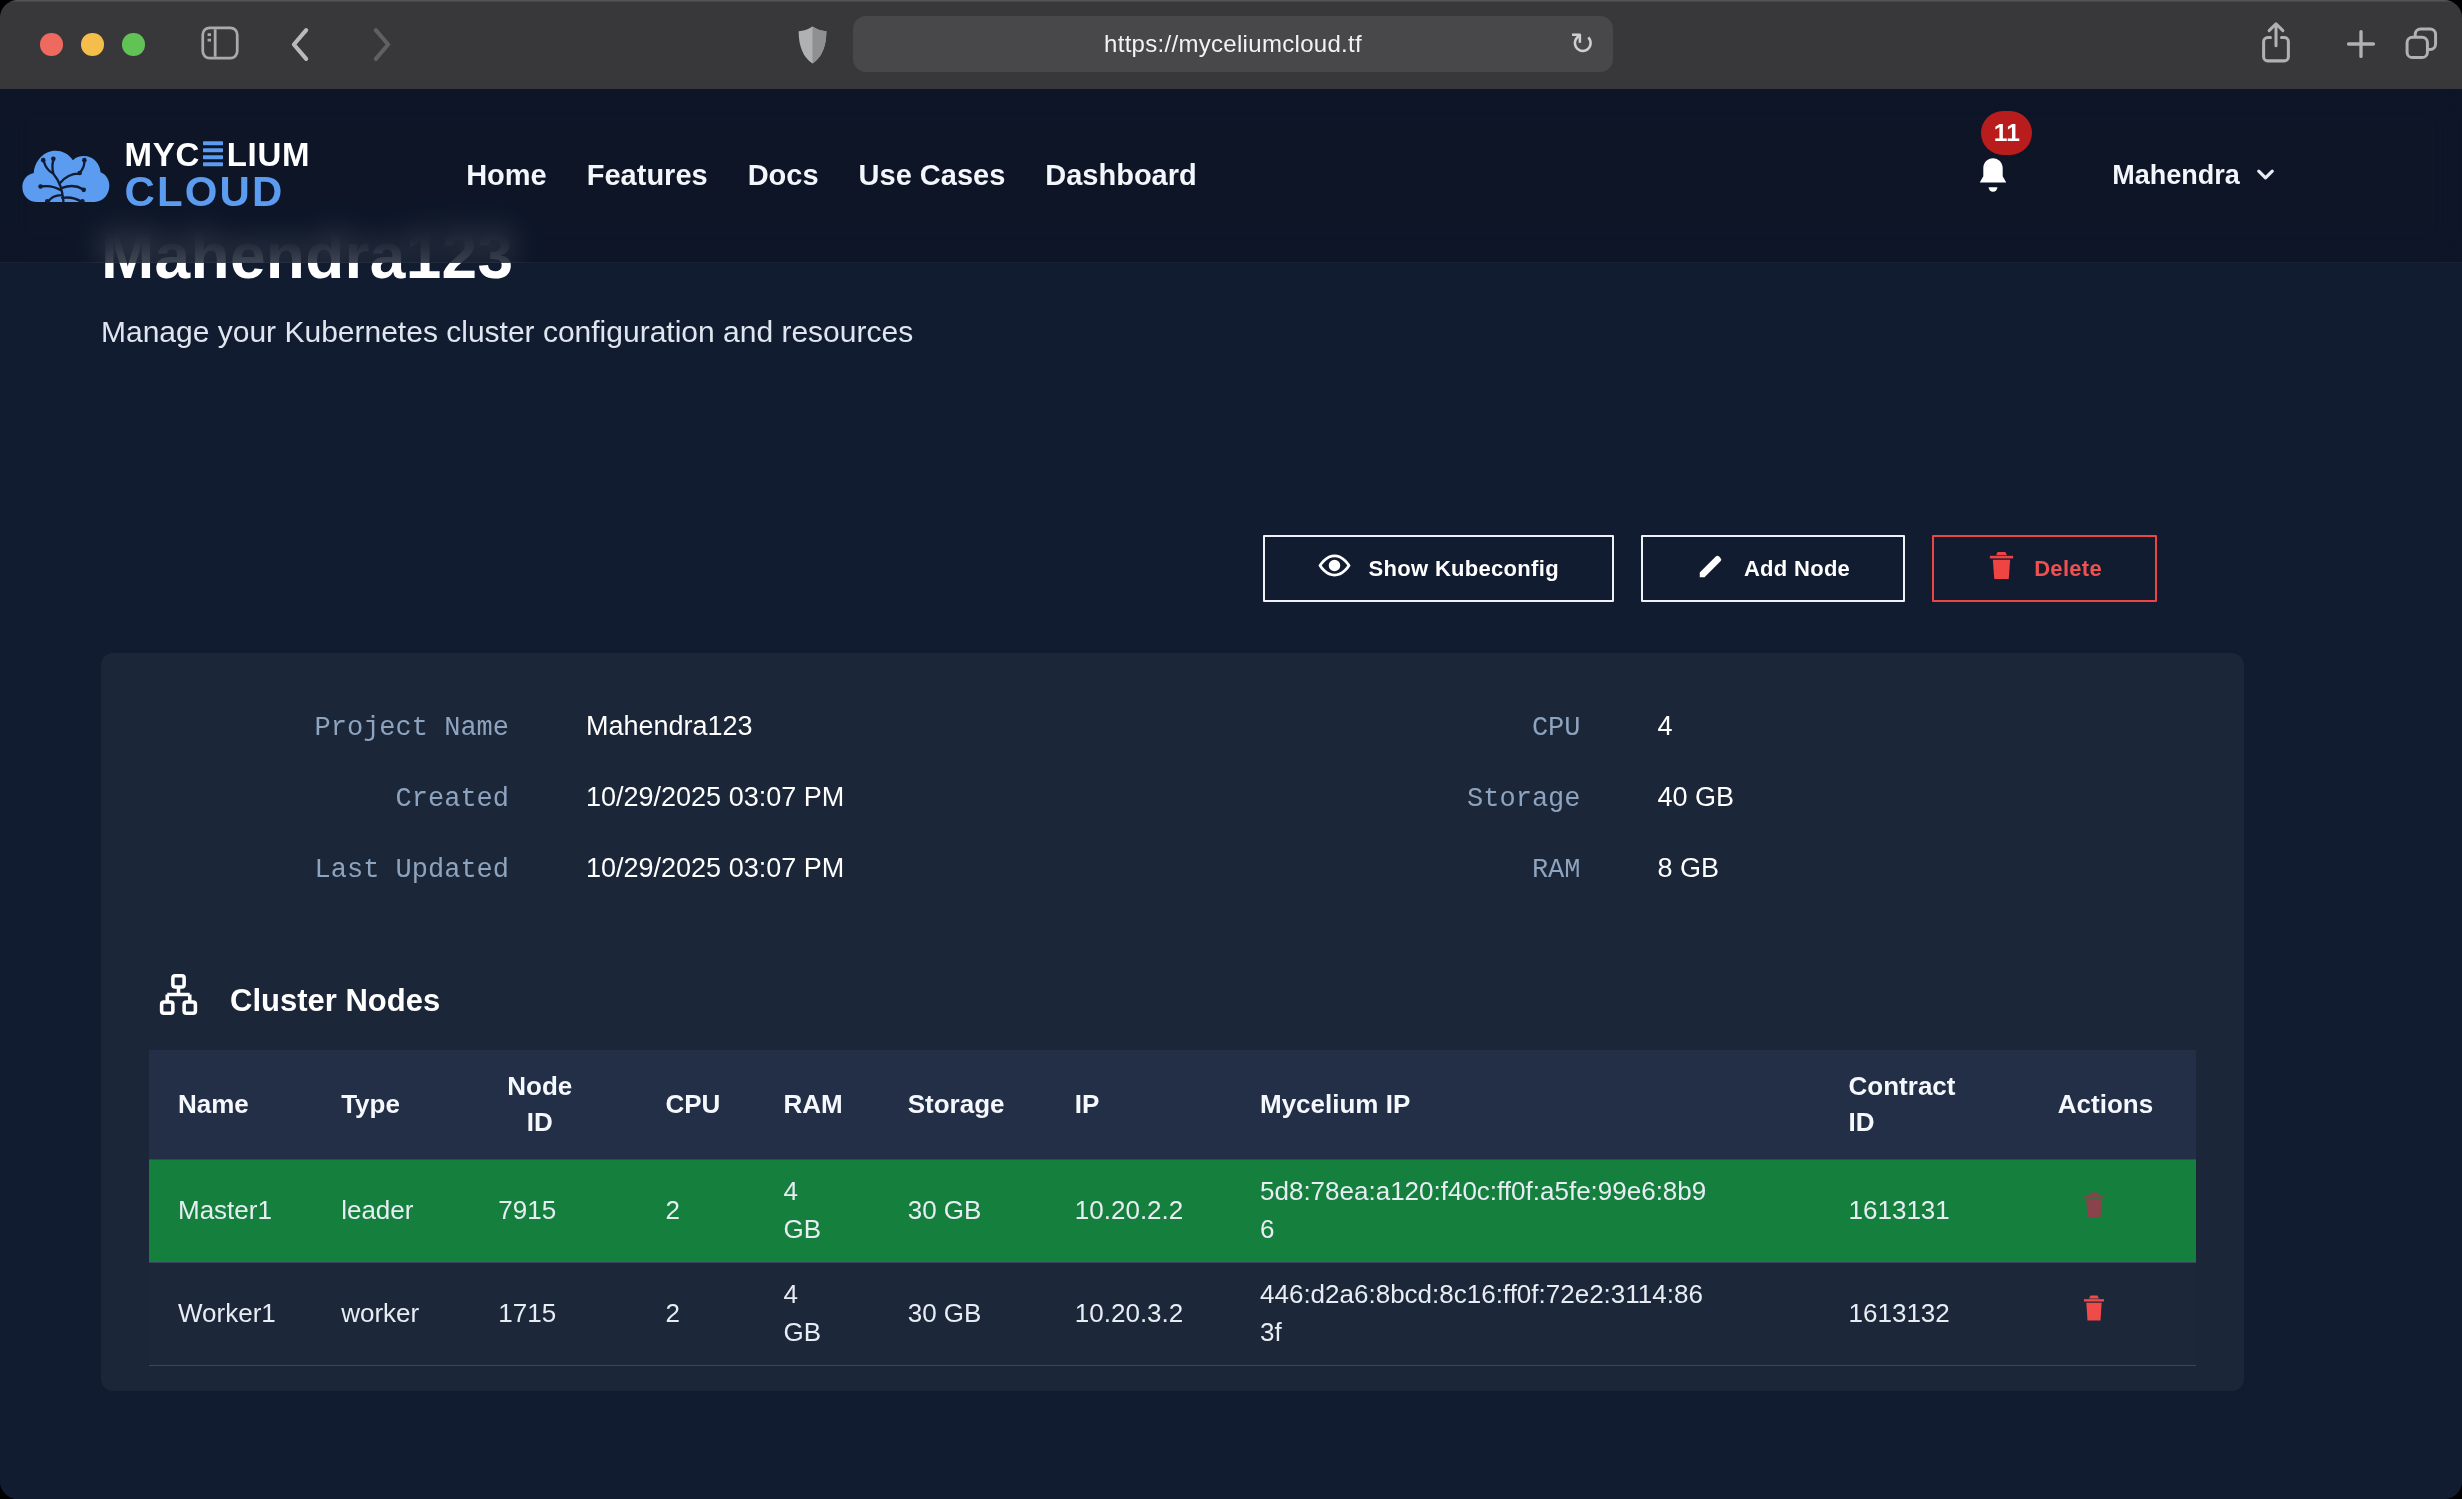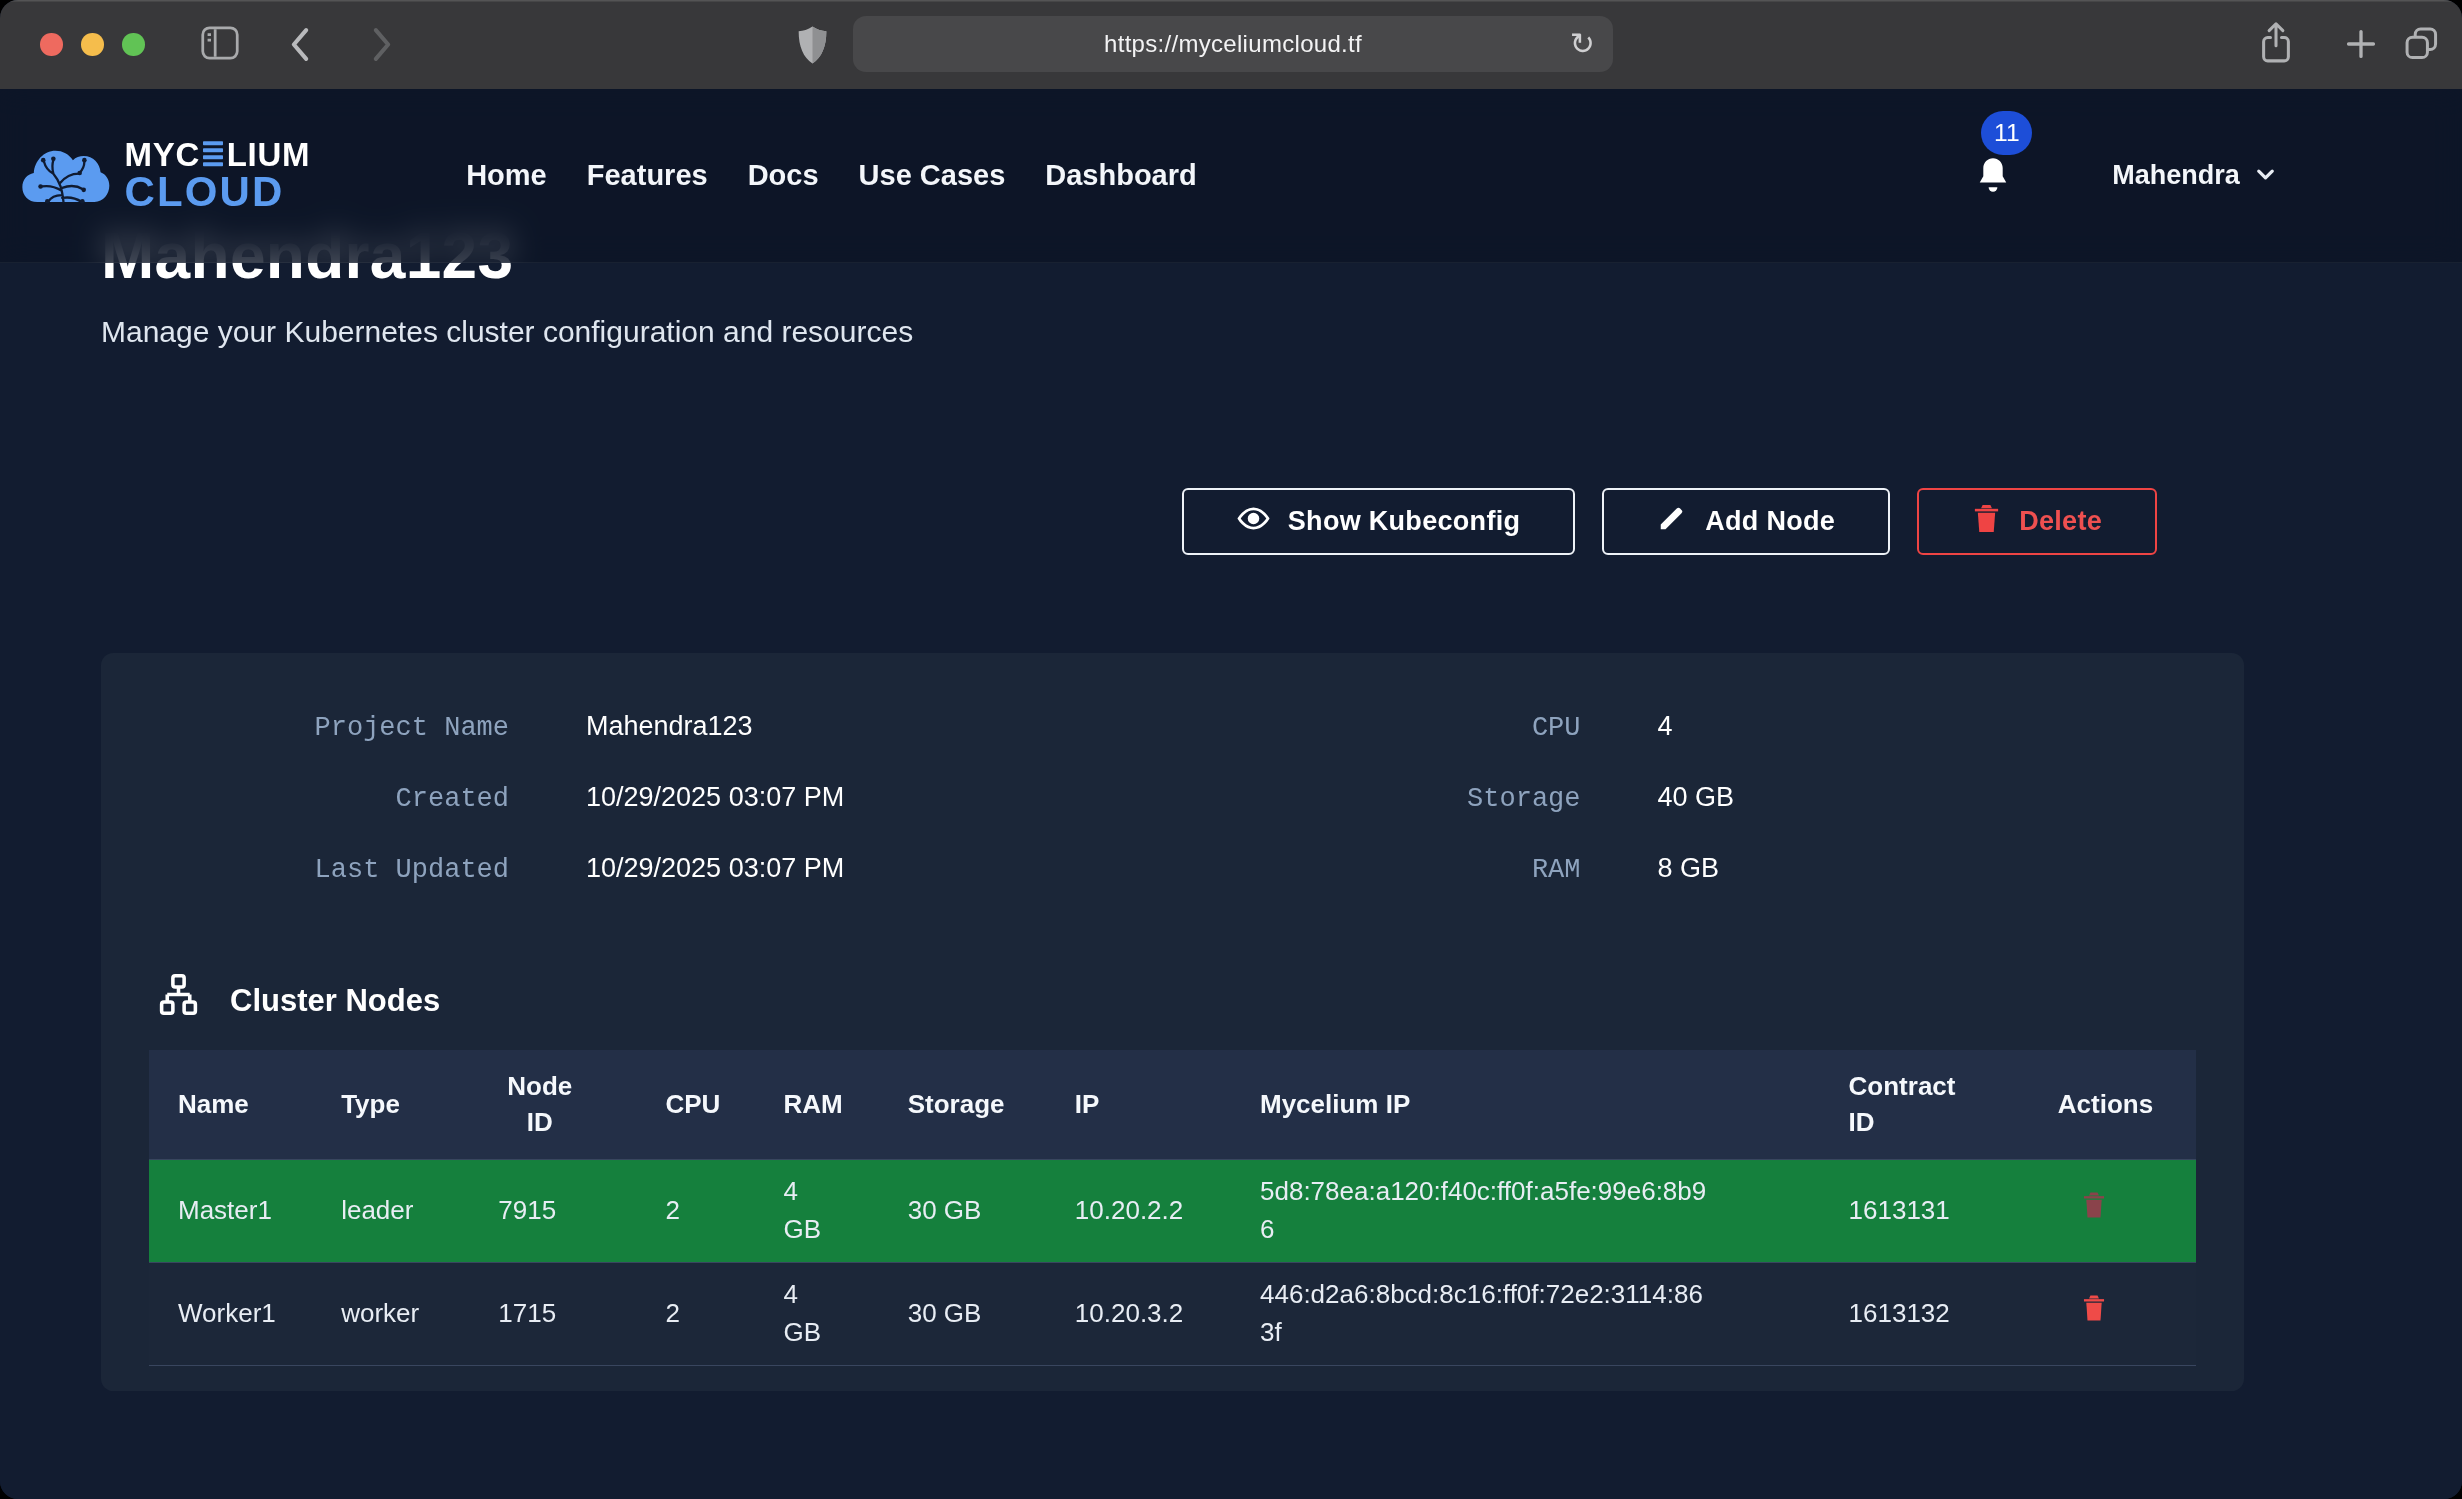--- a/index.html
+++ b/index.html
@@ -28,34 +28,34 @@
   .brand-text{ margin-left:15px; line-height:1; }
   .brand-l1{ color:#fff; font-size:33px; font-weight:700; letter-spacing:0.7px; display:flex; align-items:center; }
   .ebar{ display:inline-flex; flex-direction:column; gap:2.7px; margin:0 3.4px; transform:translateY(-0.7px); }
   .ebar span{ width:20px; height:4.1px; background:#5b9bf0; border-radius:0.7px; }
   .brand-l2{ color:#5b9bf0; font-size:42px; font-weight:700; letter-spacing:2.1px; margin-top:2.7px; }
   .nav-links{ display:flex; gap:40px; margin-left:156px; }
   .nav-link{ color:#f3f6fa; font-size:29px; font-weight:600; cursor:pointer; white-space:nowrap; }
   .nav-right{ margin-left:auto; display:flex; align-items:center; gap:99px; }
   .bell-wrap{ position:relative; width:40px; height:42px; }
   .badge{ position:absolute; top:-44px; left:8.2px; min-width:51px; height:44px; border-radius:22px;
-          background:#1d4ed8; color:#fff; font-size:24.6px; font-weight:400;
+          background:#b91c1c; color:#fff; font-size:24.6px; font-weight:700;
           display:flex; align-items:center; justify-content:center; padding:0 6.8px; }
   .user{ display:flex; align-items:center; gap:12.3px; cursor:pointer; }
   .user-name{ color:#f3f6fa; font-size:27px; font-weight:600; }
 
   .page-title{ position:absolute; left:101px; top:130px; font-size:64px; font-weight:700; color:#fff; letter-spacing:0.3px; }
   .page-subtitle{ position:absolute; left:101px; top:226px; font-size:30px; color:#dfe6ef; }
 
   .actions-row{ position:absolute; top:399px; left:101px; width:2143px; height:67px;
                 display:flex; justify-content:flex-end; gap:27px; padding-right:87px; }
   .btn{ height:67px; display:flex; align-items:center; gap:18px; padding:0 53px;
-        background:transparent; border:2.1px solid #eef2f7; border-radius:6px;
-        color:#fff; font-size:27px; font-weight:600; letter-spacing:0.3px; cursor:pointer; white-space:nowrap;
-        font-family:"Liberation Sans","DejaVu Sans",sans-serif; }
+        background:transparent; border:2.1px solid #eef2f7; border-radius:1px;
+        color:#fff; font-size:22px; font-weight:600; letter-spacing:0.3px; cursor:pointer; white-space:nowrap;
+        font-family:"Liberation Sans","DejaVu Sans",sans-serif;margin-top:47px; }
   .btn.danger{ border-color:#ef4444; color:#ef5050; }
 
   .panel{ position:absolute; left:101px; top:564px; width:2143px; height:738px; background:#1b2638; border-radius:12.3px; }
   .info-grid{ display:grid; grid-template-columns:1fr 1fr; padding-top:58px; }
   .info-col{ display:flex; flex-direction:column; gap:39px; }
   .info-row{ display:flex; align-items:baseline; }
   .info-label{ width:408px; text-align:right; color:#8ea3be; font-size:27px; font-weight:500;font-family:Liberation Mono, monospace; }
   .info-value{ margin-left:77px; color:#fff; font-size:27px; font-weight:500; }
 
   .section-head{ display:flex; align-items:flex-end; gap:29px; margin:87px 0 0 55px; }

